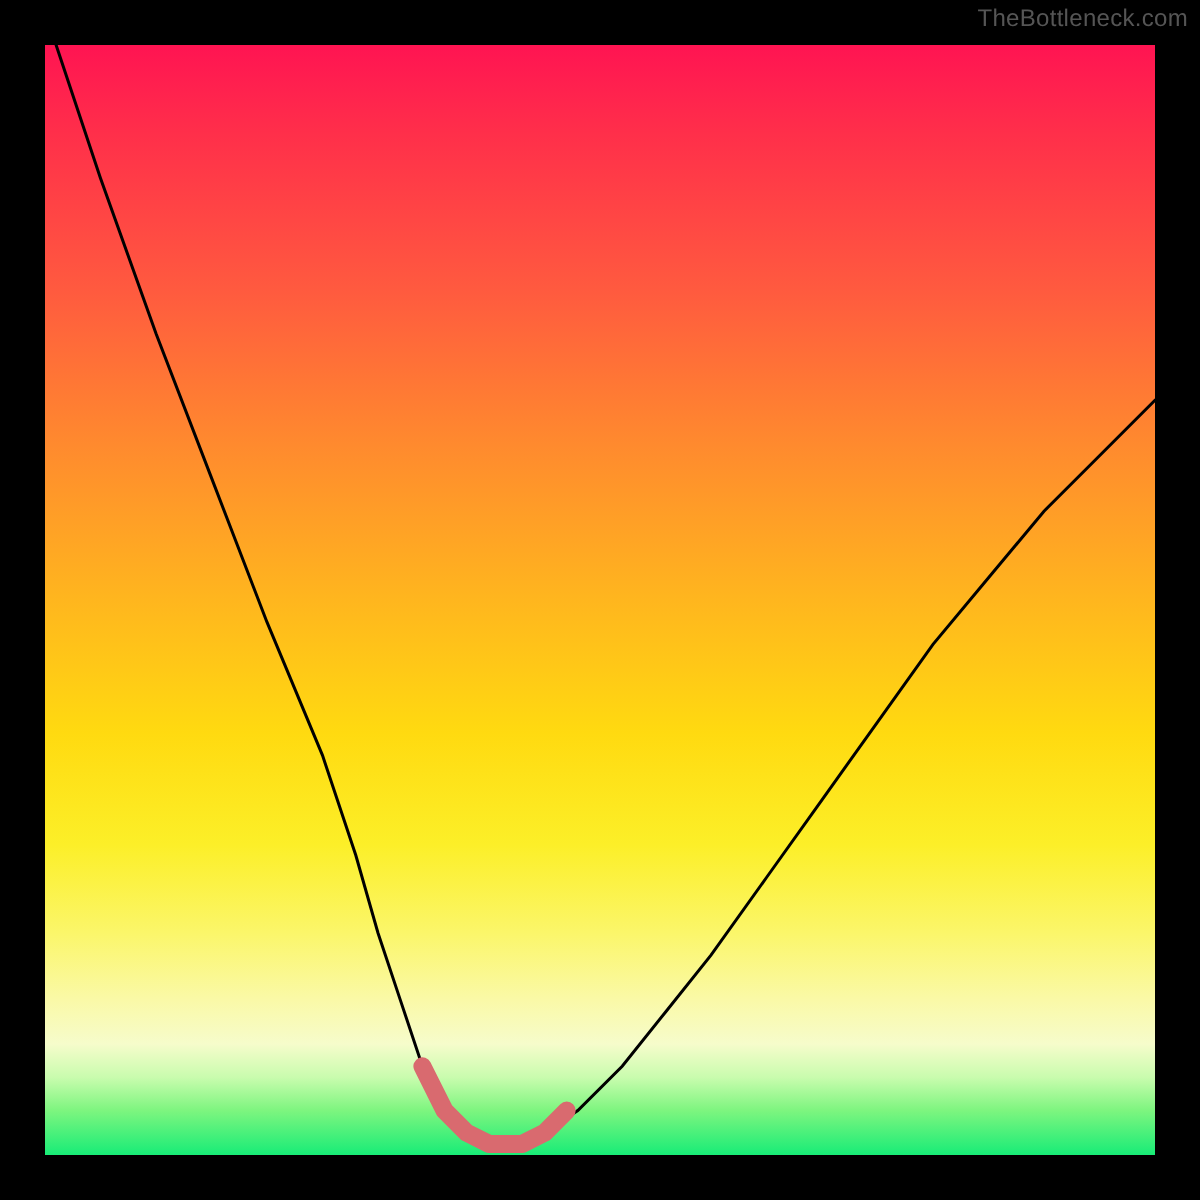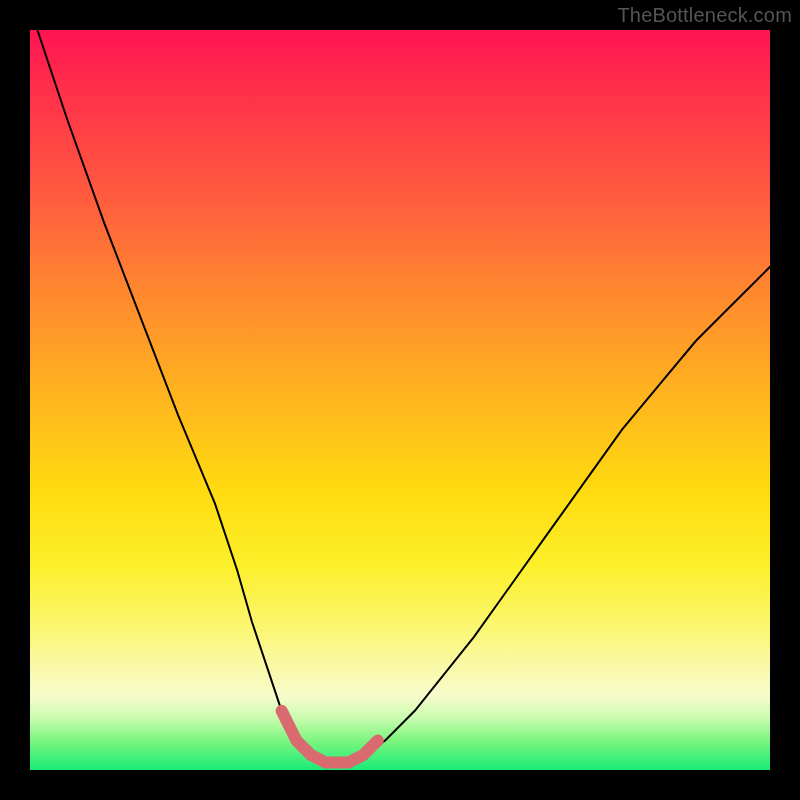--- a/index.html
+++ b/index.html
@@ -41,21 +41,21 @@
       #c9fcae 93%,
       #7df57f 96%,
       #18ec77 100%
     );
   }
   .watermark {
     position: absolute;
     top: 4px;
     right: 8px;
     color: #555;
-    font-size: 20px;
+    font-size: 16px;
     font-weight: 500;
     letter-spacing: 0.2px;
     user-select: none;
   }
   svg.curve {
     position: absolute;
     left: 0;
     top: 0;
     width: 740px;
     height: 740px;

